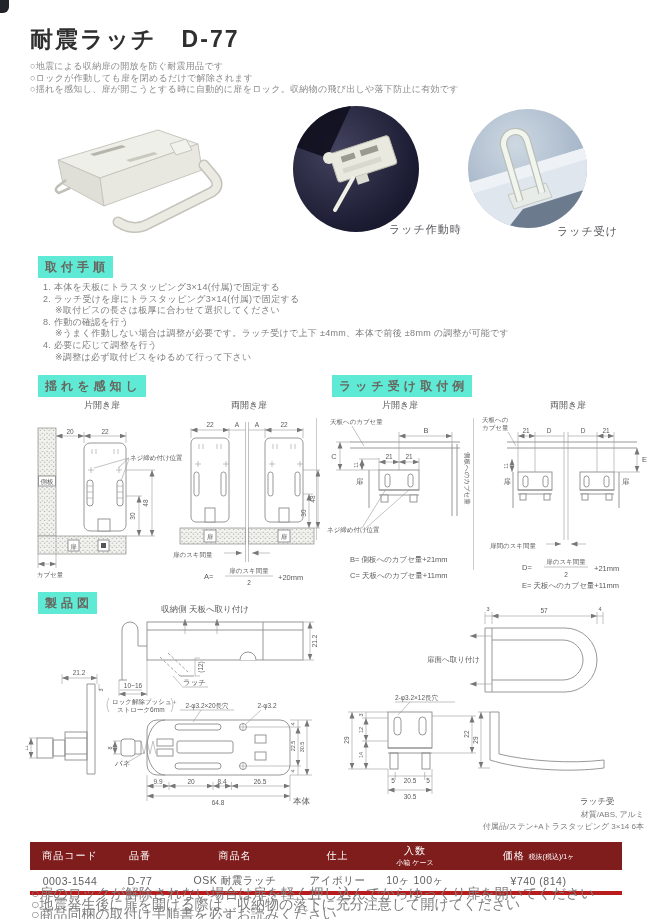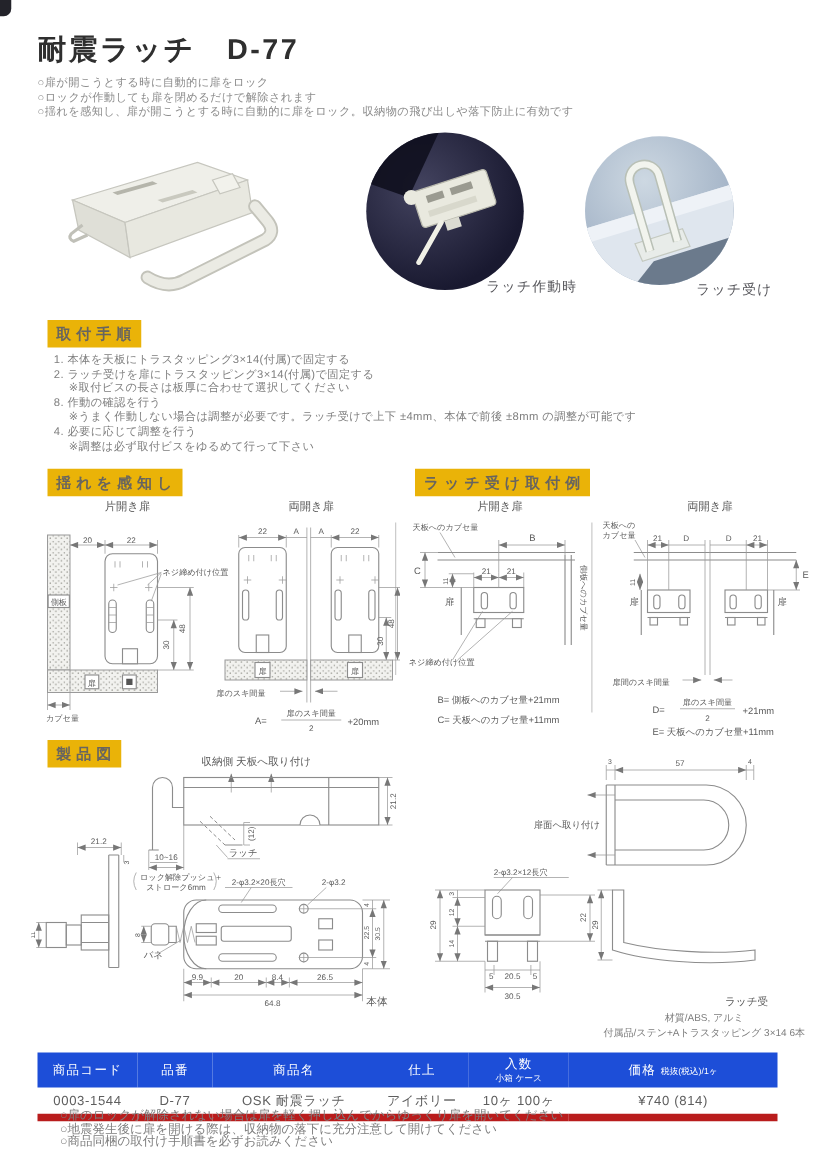--- a/index.html
+++ b/index.html
@@ -1,32 +1,32 @@
 <!DOCTYPE html>
 <html><head>
 <meta charset="utf-8">
 <style>
   html,body{margin:0;padding:0;background:#fff}
   .page{position:relative;width:650px;height:919px;background:#fff;overflow:hidden;
         font-family:"Liberation Sans","DejaVu Sans",sans-serif}
   .abs{position:absolute}
   #title{position:absolute;left:30px;top:24px;margin:0;font-size:23px;letter-spacing:2px;color:#2f2f2f;font-weight:700}
   .bullets{position:absolute;left:30px;top:61px;font-size:9px;line-height:11.5px;color:#8b8b8b;letter-spacing:.3px}
-  .sec-h{position:absolute;background:#eab308;color:#68655f;font-size:12px;letter-spacing:4px;padding:3px 4px 2px 7px;font-weight:600}
+  .sec-h{position:absolute;background:#5eead4;color:#68655f;font-size:12px;letter-spacing:4px;padding:3px 4px 2px 7px;font-weight:600}
   .steps{position:absolute;left:43px;top:282px;font-size:9px;line-height:11.6px;color:#7e7e7e;letter-spacing:.3px}
   .steps .ind{padding-left:12px}
   .cap{position:absolute;font-size:11px;color:#55555a;letter-spacing:1px}
   .circ{position:absolute;border-radius:50%;overflow:hidden}
   .vline{position:absolute;width:1px;background:#ccc}
-  .mat{position:absolute;right:6px;top:809px;text-align:center;font-size:8px;color:#7d7d7d;line-height:12px}
+  .mat{position:absolute;right:6px;top:809px;text-align:right;font-size:8px;color:#7d7d7d;line-height:12px}
   table.spec{position:absolute;left:30px;top:842px;width:592px;border-collapse:collapse;table-layout:fixed}
-  .spec th{background:#1d4ed8;color:#fff;font-weight:400;font-size:10px;padding:2px 0;letter-spacing:1px;vertical-align:middle}
+  .spec th{background:#7f1d1d;color:#fff;font-weight:400;font-size:10px;padding:2px 0;letter-spacing:1px;vertical-align:middle}
   .spec th .sub{font-size:7px;letter-spacing:0}
-  .spec td{text-align:center;color:#5e5e5e;font-size:10.5px;padding:4px 0 3px;border-bottom:6px solid #b91c1c;letter-spacing:.5px}
-  .fnotes{position:absolute;left:48px;top:888px;font-size:10px;line-height:10.5px;color:#7e7e7e}
+  .spec td{text-align:center;color:#5e5e5e;font-size:10.5px;padding:4px 0 3px;border-bottom:4px solid #b91c1c;letter-spacing:.5px}
+  .fnotes{position:absolute;left:31px;top:888px;font-size:14px;line-height:10.5px;color:#7e7e7e}
   .scan{position:absolute;left:0;top:0;width:9px;height:13px;background:#23232a;border-bottom-right-radius:6px}
   svg text{font-family:"Liberation Sans","DejaVu Sans",sans-serif;fill:#5a5a5a}
   .mid{text-anchor:middle}.end{text-anchor:end}
   .t5{font-size:5.5px}.t6{font-size:6.5px}.t7{font-size:7.5px}.t8{font-size:8.5px}.t9{font-size:9px}
   .ln{stroke:#8c8c8c;stroke-width:.9;fill:none}
   .wh{fill:#fff;stroke:#8c8c8c;stroke-width:.9}
   .hb{fill:url(#hatch);stroke:#9a9a9a;stroke-width:.8}
   .dm{stroke:#9a9a9a;stroke-width:.6;fill:none}
   .dmA{marker-start:url(#aS);marker-end:url(#aE)}
   .dsh{stroke:#8c8c8c;stroke-width:.8;stroke-dasharray:3 2;fill:none}
@@ -50,21 +50,21 @@
         <path d="M7,0L0.5,2.5L7,5z" fill="#777"></path>
       </marker>
     </defs>
   </svg>
 
   <div class="scan"></div>
 
   <h1 id="title">耐震ラッチ　D-77</h1>
 
   <div class="bullets">
-    <div>○扉が開こうとする時に自動的に扉をロック</div>
+    <div>○地震による収納扉の開放を防ぐ耐震用品です</div>
     <div>○ロックが作動しても扉を閉めるだけで解除されます</div>
     <div>○揺れを感知し、扉が開こうとする時に自動的に扉をロック。収納物の飛び出しや落下防止に有効です</div>
   </div>
 
   <svg class="abs" style="left:30px;top:114px" width="222" height="132" viewBox="0 0 222 132">
     <g>
       <polygon points="28,46 128,16 168,30 70,64" fill="#efefe9" stroke="#c6c6be" stroke-width="1"></polygon>
       <polygon points="28,46 70,64 74,92 33,70" fill="#dfdfd7" stroke="#c6c6be" stroke-width="1"></polygon>
       <polygon points="70,64 168,30 172,56 74,92" fill="#e8e8e0" stroke="#c6c6be" stroke-width="1"></polygon>
       <polygon points="60,40 92,31 96,33 64,42" fill="#b5b5ab"></polygon>

